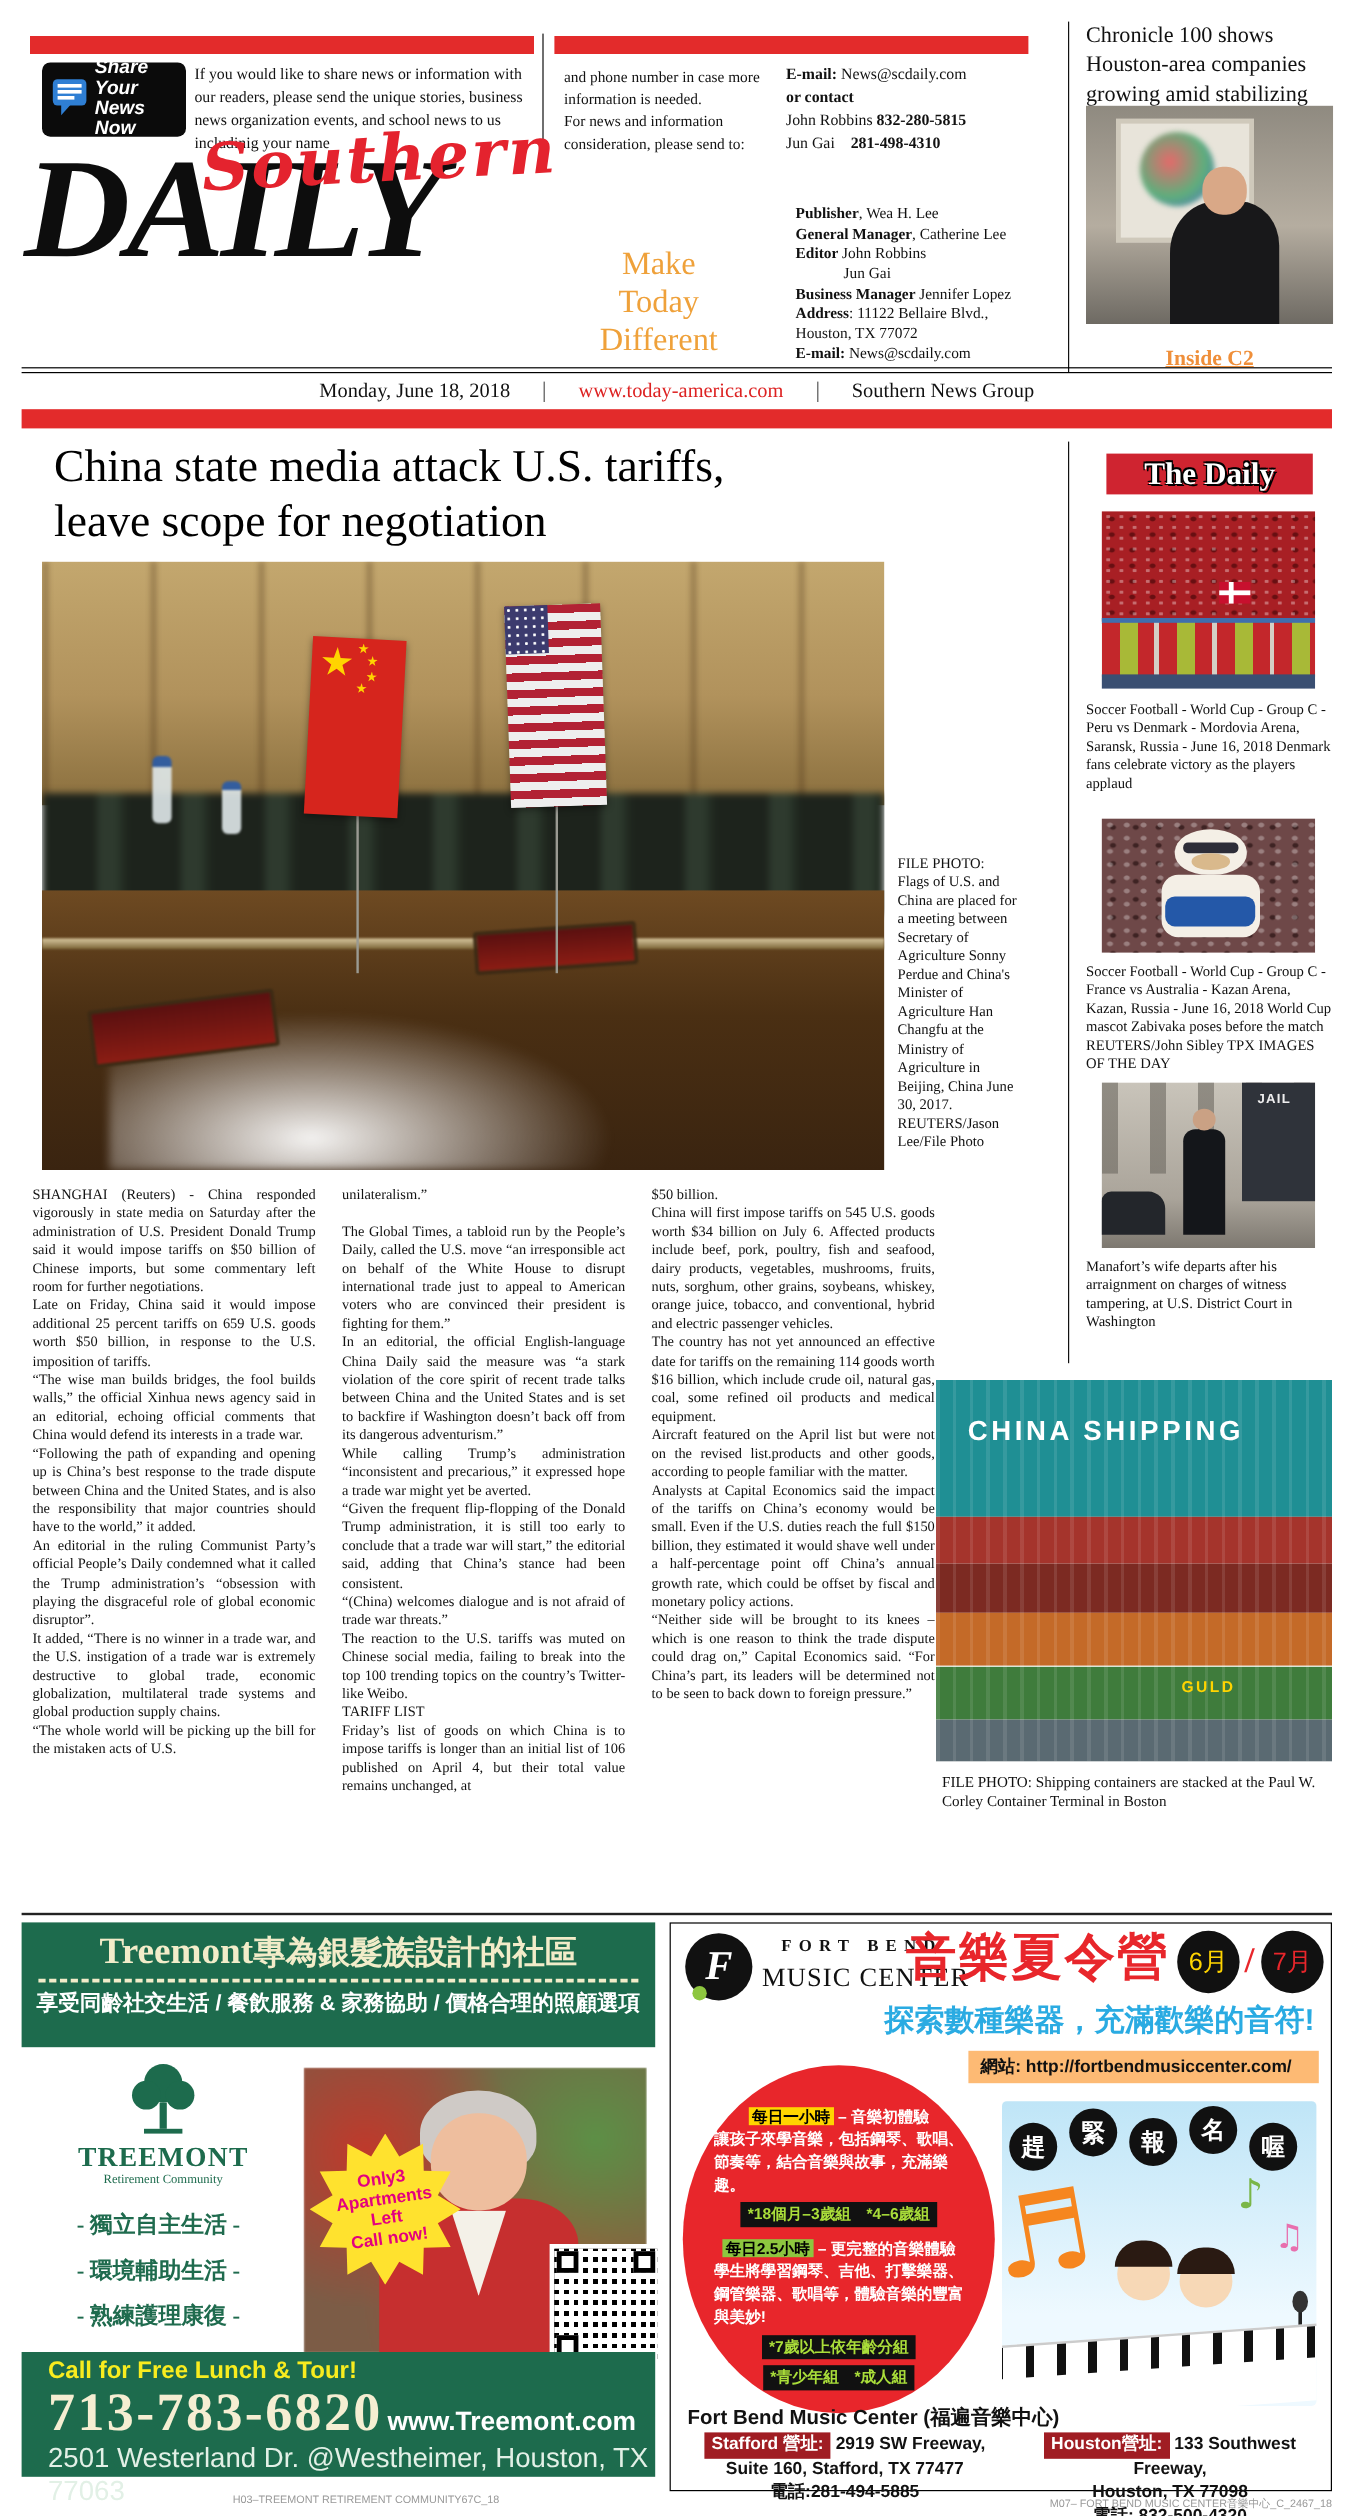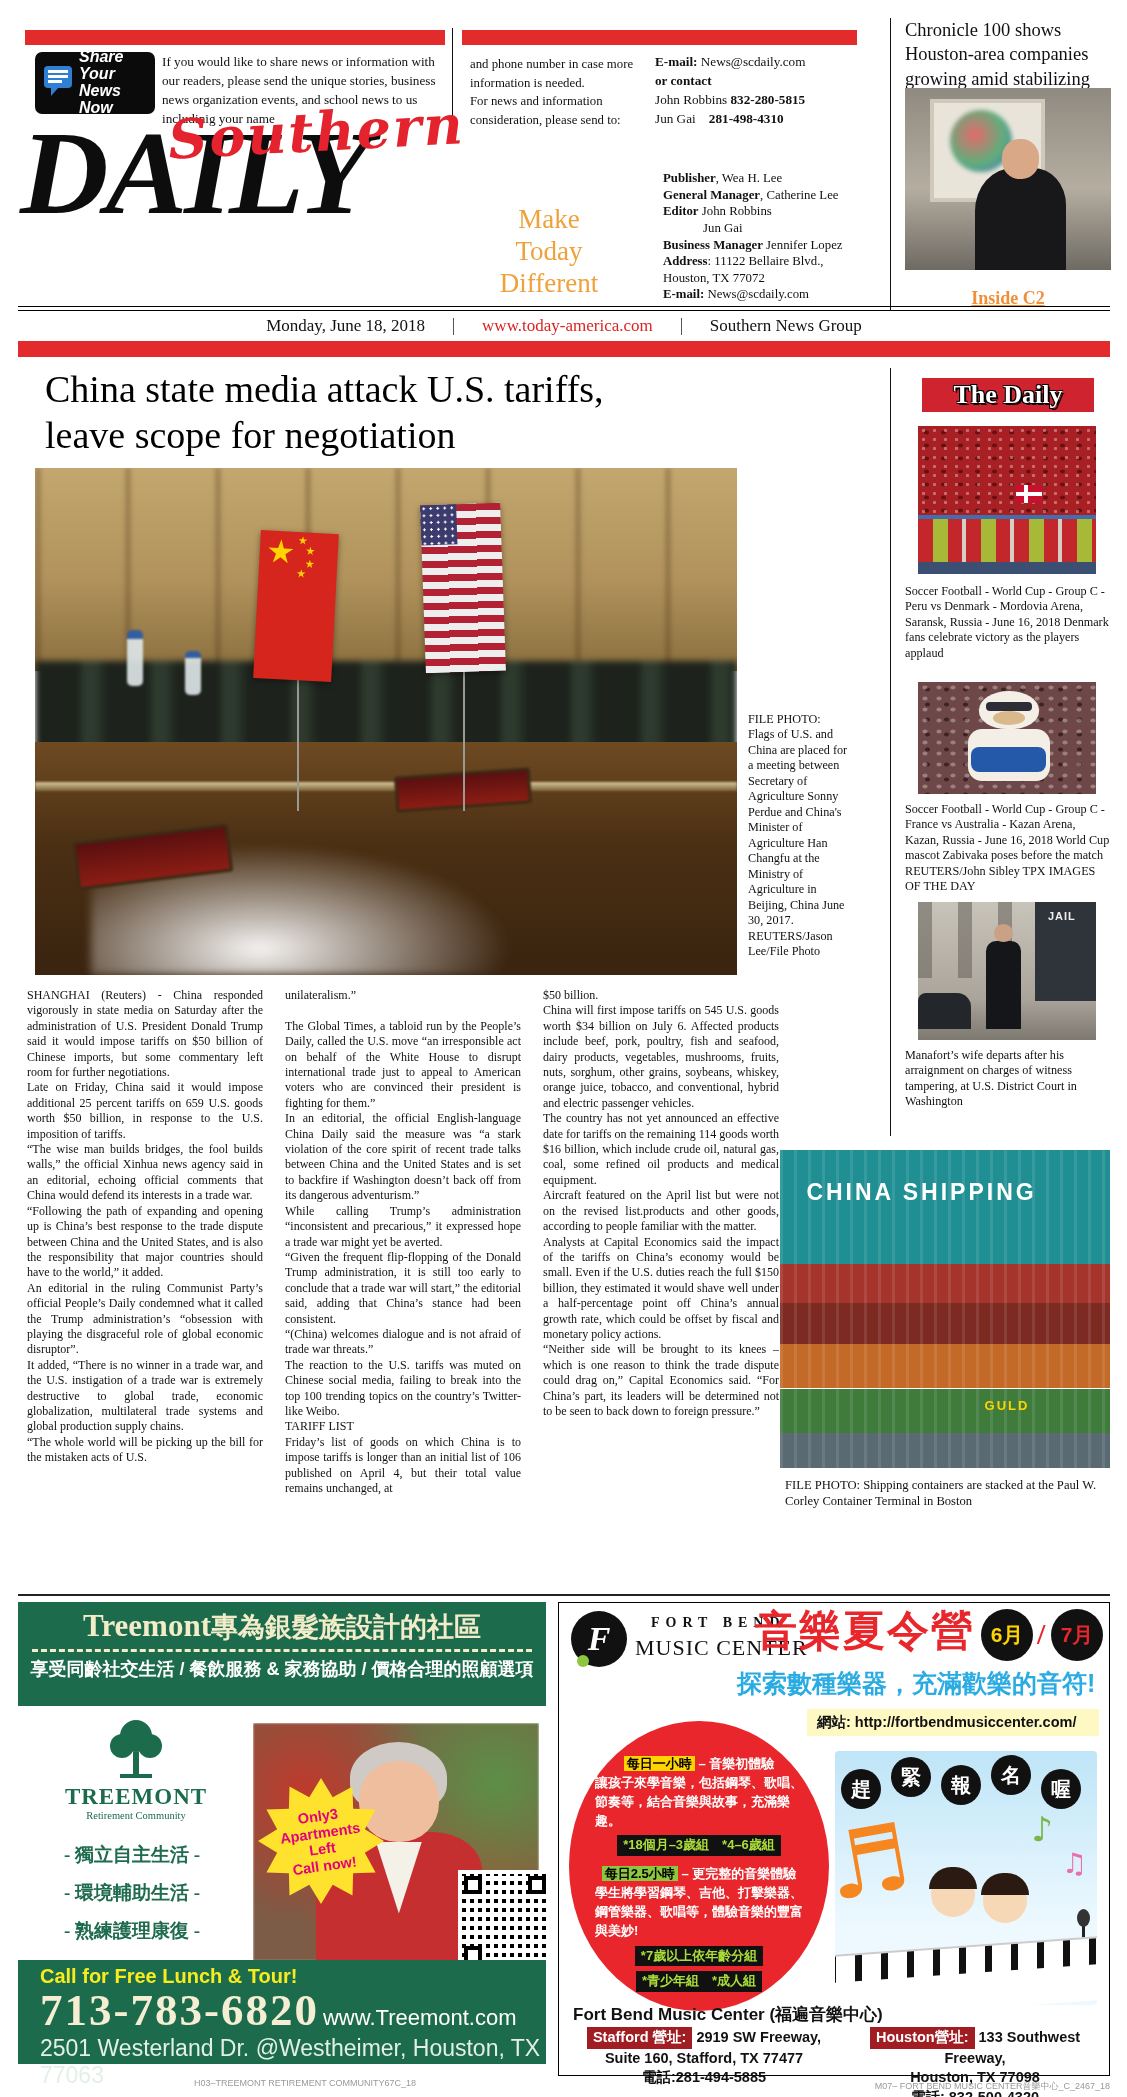--- a/index.html
+++ b/index.html
@@ -157,37 +157,37 @@
   .tm-burst div{color:#e3007f;font-weight:bold;font-family:"Liberation Sans",sans-serif;
     font-size:14.5px;line-height:1.15;text-align:center;transform:rotate(-8deg);}
   .qr{left:440px;top:268px;width:94px;height:100px;background:#fff;padding:4px;box-sizing:border-box;}
   .qr-in{position:relative;width:100%;height:100%;
     background:repeating-linear-gradient(90deg,#000 0 4px,#fff 4px 8px),repeating-linear-gradient(0deg,#000 0 4px,#fff 4px 9px);
     background-blend-mode:screen;}
   .qr-eye{position:absolute;width:18px;height:18px;background:#fff;border:4px solid #000;box-sizing:border-box;}
   .tm-foot{position:absolute;left:0;top:358px;width:100%;height:104px;background:#1d6b4d;box-sizing:border-box;padding:5px 0 0 22px;}
   .tm-cta{color:#f8ec1f;font-weight:bold;font-size:20px;font-family:"Liberation Sans",sans-serif;}
   .tm-phone{color:#f5eed2;font-weight:bold;font-size:45px;letter-spacing:2px;line-height:1.0;}
-  .tm-site{color:#fff;font-weight:normal;font-size:22px;font-family:"Liberation Sans",sans-serif;}
+  .tm-site{color:#fff;font-weight:bold;font-size:22px;font-family:"Liberation Sans",sans-serif;}
   .tm-addr{color:#e2f0e6;font-size:23px;font-family:"Liberation Sans",sans-serif;margin-top:2px;}
 
   
   .fb{left:558px;top:1602px;width:552px;height:474px;background:#fff;border:1.5px solid #000;box-sizing:border-box;}
   .fb-circle{left:12px;top:8px;width:56px;height:56px;background:#111;border-radius:50%;
     color:#fff;font-size:34px;font-style:italic;font-weight:bold;display:flex;align-items:center;justify-content:center;}
   .fb-dot{left:18px;top:52px;width:12px;height:12px;background:#8dc63f;border-radius:50%;}
   .fb-fort{left:92px;top:12px;font-size:14px;font-weight:bold;letter-spacing:6px;}
   .fb-mc{left:76px;top:32px;font-size:22px;letter-spacing:1px;}
   .fb-title{left:196px;top:0px;font-size:42px;font-weight:bold;color:#e8262b;
     font-family:"Liberation Sans",sans-serif;letter-spacing:2px;}
   .fb-m{width:52px;height:52px;background:#111;border-radius:50%;display:flex;align-items:center;
-    justify-content:center;font-weight:bold;font-size:21px;font-family:"Liberation Sans",sans-serif;}
+    justify-content:center;font-weight:normal;font-size:21px;font-family:"Liberation Sans",sans-serif;}
   .fb-slash{color:#e8262b;font-size:30px;font-weight:bold;}
   .fb-sub{left:178px;top:64px;font-size:25px;font-weight:bold;color:#2aabe2;font-family:"Liberation Sans",sans-serif;}
-  .fb-web{left:248px;top:106px;width:292px;height:27px;background:#fef9c3;display:flex;align-items:center;
+  .fb-web{left:248px;top:106px;width:292px;height:27px;background:#fdba74;display:flex;align-items:center;
     padding-left:10px;box-sizing:border-box;font-family:"Liberation Sans",sans-serif;font-weight:bold;font-size:14.5px;color:#111;}
   .fb-oval{left:10px;top:118px;width:260px;height:290px;background:#e8262b;border-radius:50%;
     box-sizing:border-box;padding:34px 26px 0;text-align:center;color:#fff;
     font-family:"Liberation Sans",sans-serif;font-size:13px;font-weight:bold;line-height:1.45;}
   .hl-y{background:#ffd400;color:#000;padding:0 3px;}
   .hl-g{background:#8dc63f;color:#000;padding:0 3px;}
   .fb-grp{display:inline-block;background:#111;color:#aade3a;padding:1px 6px;margin-top:5px;}
   .fb-illus{left:276px;top:148px;width:262px;height:254px;border-radius:4px;overflow:hidden;
     background:linear-gradient(180deg,#bfe5f7,#eef9ff 70%);}
   .fb-note{position:absolute;width:40px;height:40px;background:#111;border-radius:50%;color:#fff;

